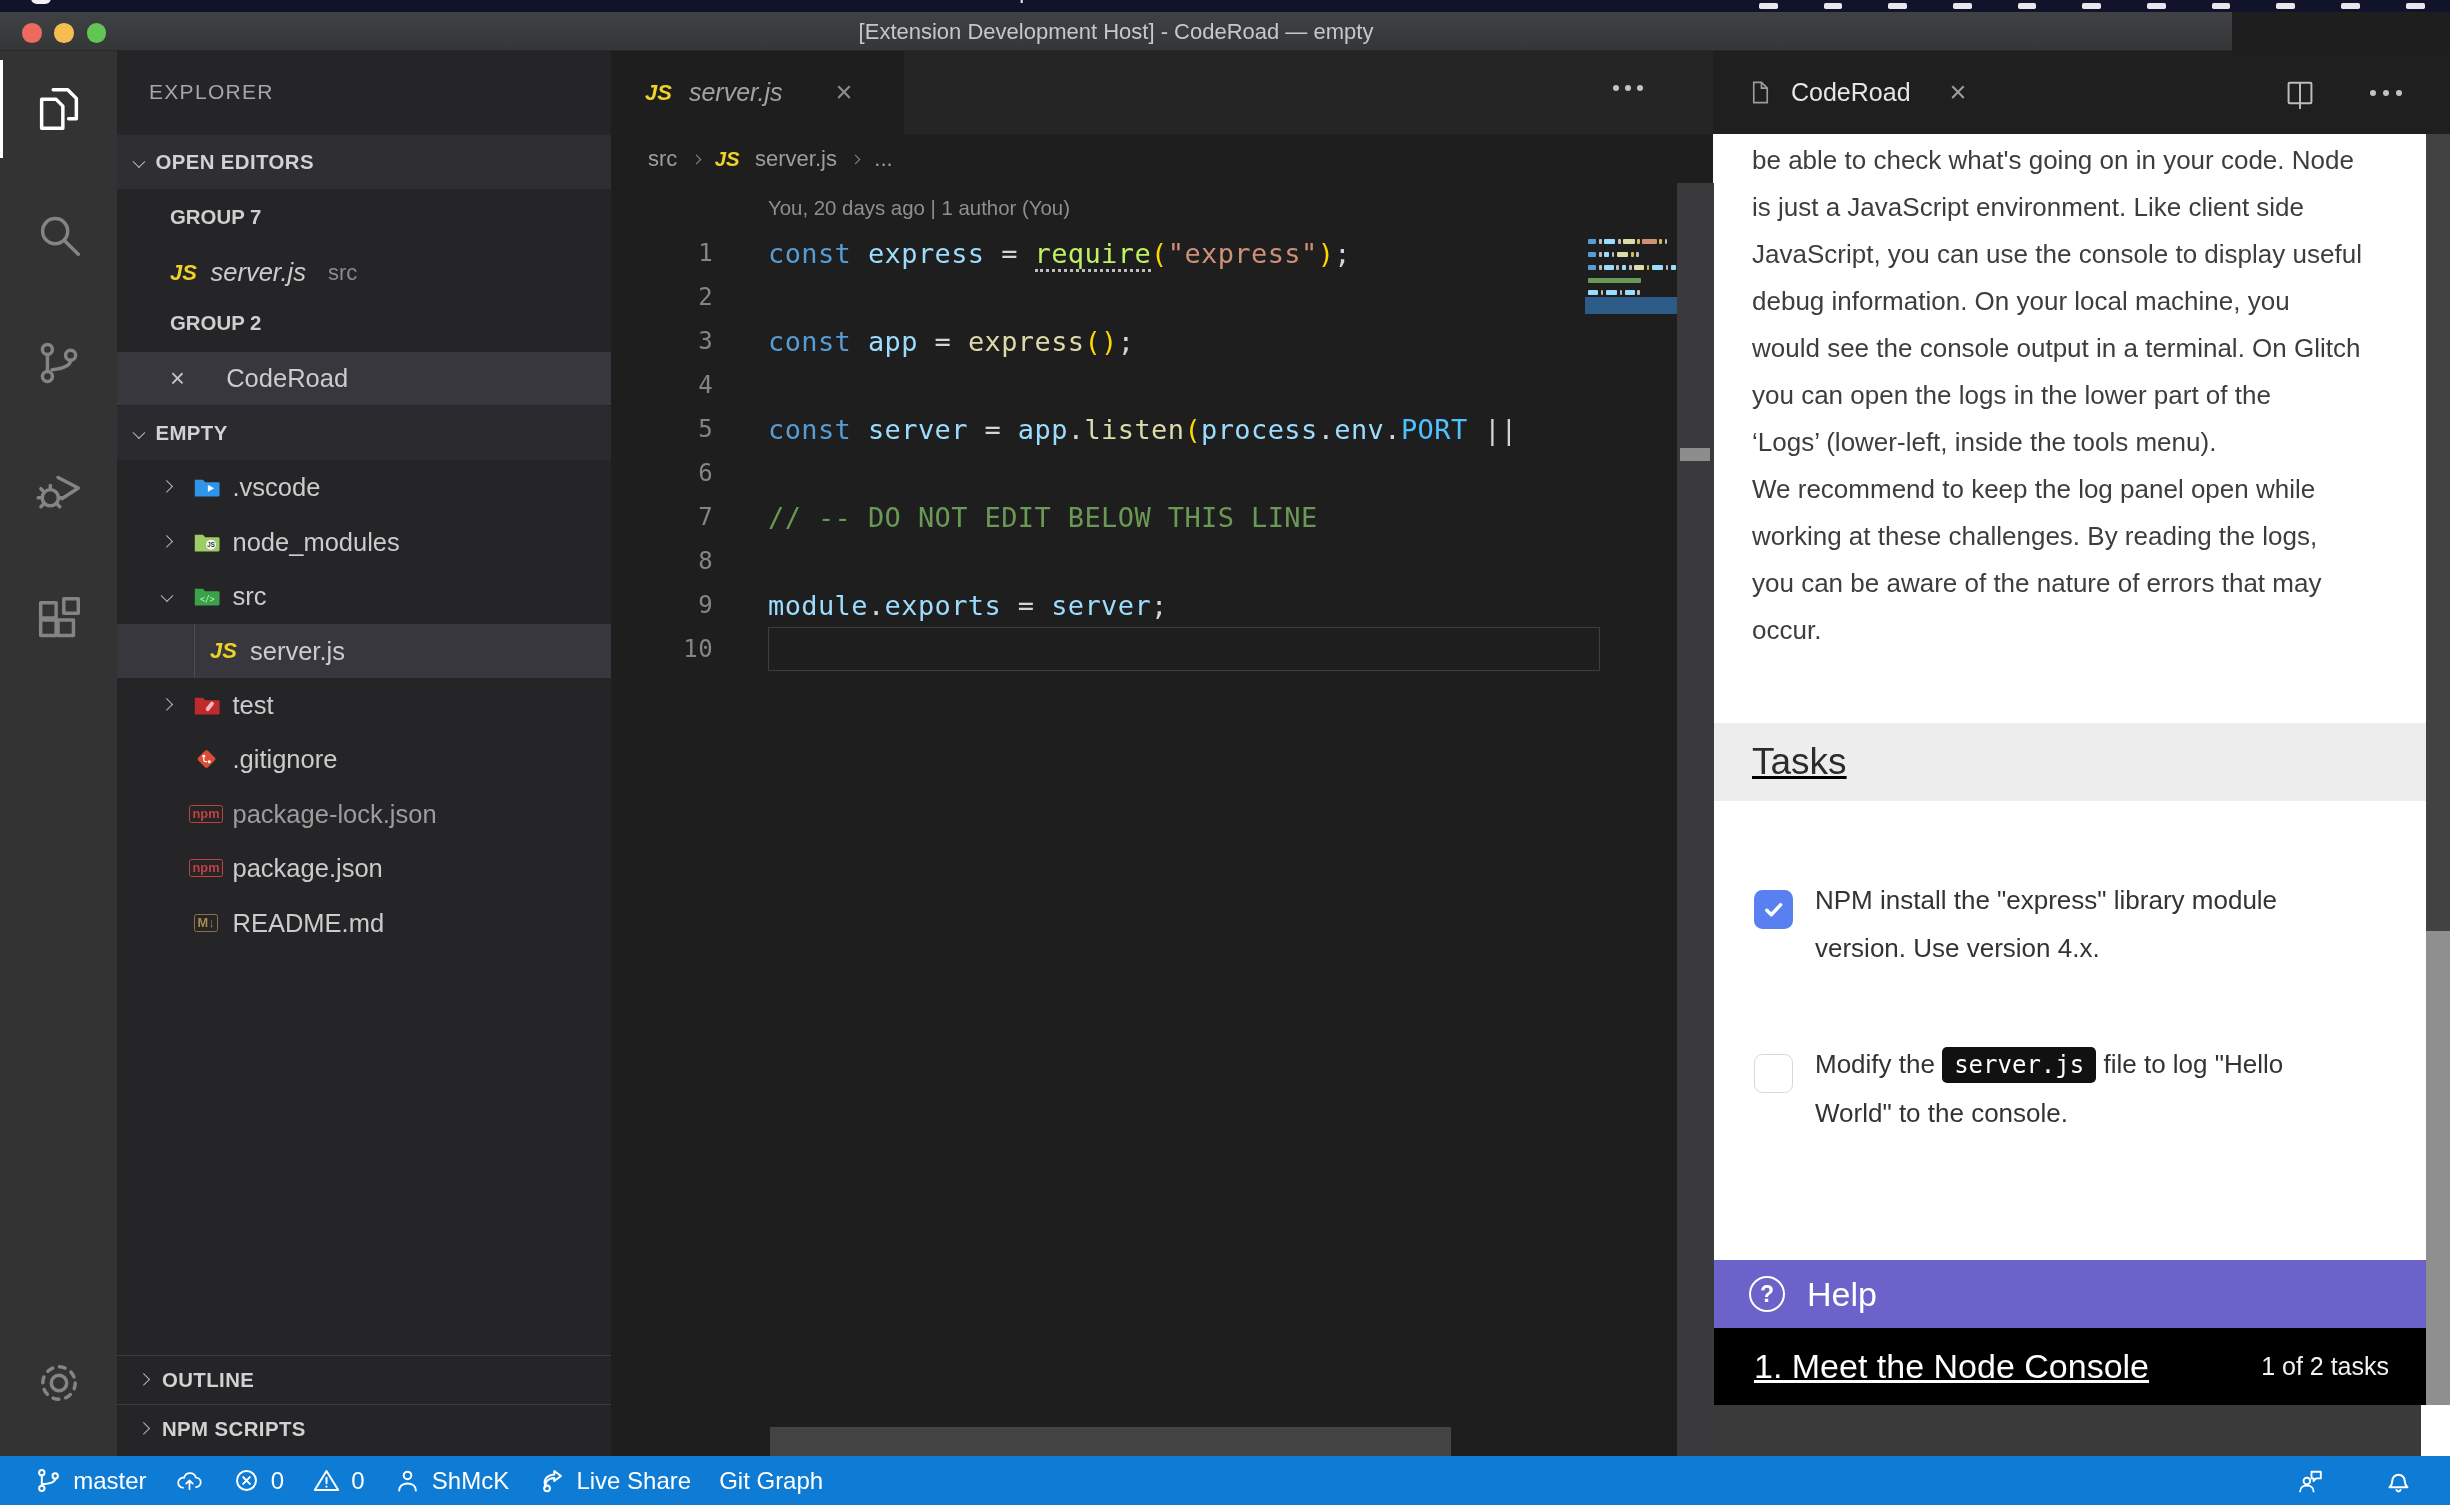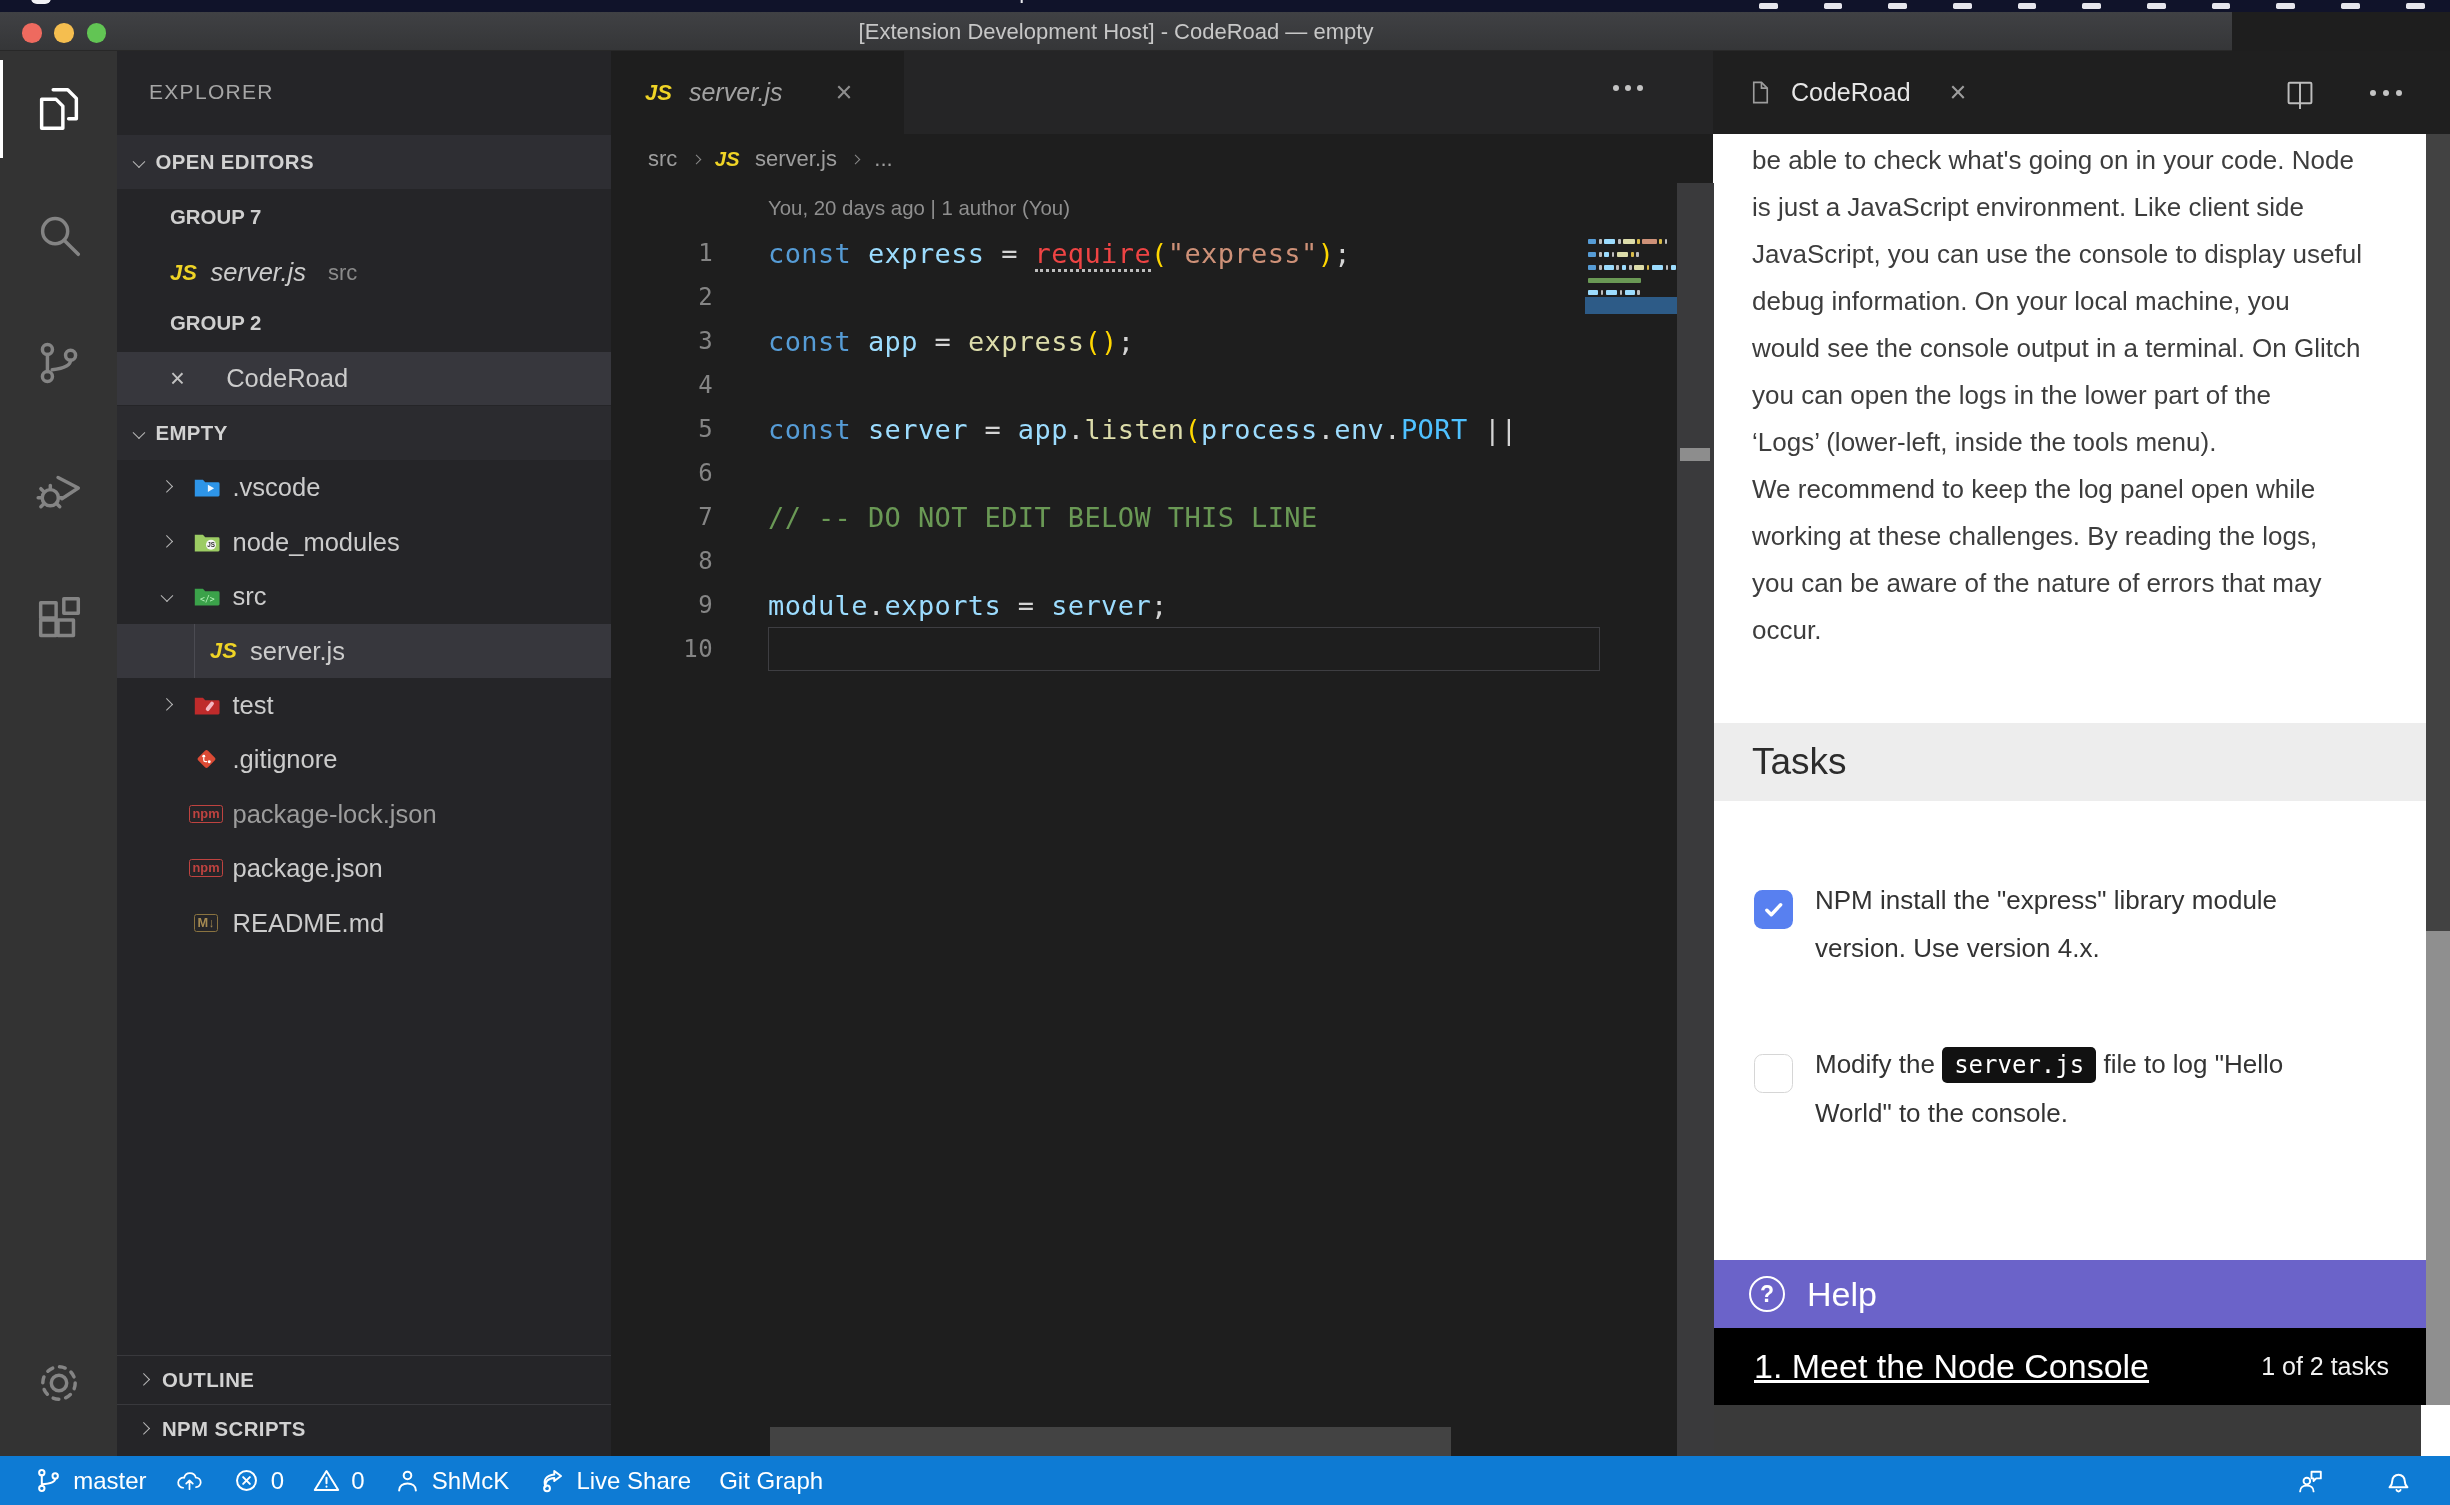--- a/index.html
+++ b/index.html
@@ -67,21 +67,21 @@
   .editor-actions i, .panel-dots i { width:6px; height:6px; border-radius:50%; background:#c3c3c3; }
   .breadcrumb { position:absolute; left:37px; top:95px; display:flex; align-items:center; gap:15.3px; color:#9d9d9d; font-size:22px; }
   .breadcrumb .chev { width:6.8px; height:6.8px; border-color:#8a8a8a; }
   .codelens { position:absolute; left:157px; top:146px; font-size:20.4px; color:#8f8f8f; }
   .code { position:absolute; left:0; top:180px; width:100%; font-family:"DejaVu Sans Mono", monospace; font-size:27px; letter-spacing:0.4px; }
   .code-line { display:flex; height:44px; align-items:center; }
   .ln { width:102px; text-align:right; color:#858585; font-size:24px; flex:none; }
   .lt { margin-left:55px; white-space:pre; }
   .lt.currentbox { width:832px; height:44px; border:1.7px solid #3e3e42; }
   .tk-kw{color:#569cd6} .tk-var{color:#9cdcfe} .tk-op{color:#d4d4d4} .tk-fn{color:#dcdcaa}
-  .tk-fnu{color:#ef4444; border-bottom:3.4px dotted #bdbdbd;margin-top:32px;} .tk-str{color:#ce9178}
+  .tk-fnu{color:#bef264; border-bottom:3.4px dotted #bdbdbd;margin-top:32px;} .tk-str{color:#ce9178}
   .tk-br{color:#ffd700} .tk-port{color:#4fc1ff} .tk-cm{color:#6a9955}
   .minimap { position:absolute; left:974px; top:134px; width:95px; height:170px; }
   .mm-row { position:absolute; left:3.4px; height:5.1px; display:flex; gap:2.6px; }
   .mm-row i { height:5.1px; border-radius:0.9px; }
   .mm-cur { position:absolute; left:0; width:95px; height:17px; background:#2d5b87; }
   .hscroll { position:absolute; left:159px; top:1376px; width:681px; height:31.5px; background:#434343; }
 
   
   .scrollcol { position:absolute; left:1677px; top:183px; width:37px; height:1274px; background:#3a3a3c; z-index:6; }
   .scrollcol .thumb { position:absolute; left:3.4px; top:265px; width:30px; height:12.8px; background:#8d8d8d; }
@@ -92,21 +92,21 @@
   .panel-tab { display:flex; align-items:center; gap:17px; padding-left:34px; color:#cfcfcf; }
   .panel-tab svg { width:27px; height:27px; color:#9d9d9d; }
   .panel-tab-label { font-size:25px; color:#e6e6e6; }
   .panel-tab .close-x { color:#9d9d9d; font-size:29px; margin-left:22px; }
   .panel-actions { position:absolute; right:48px; top:0; height:83px; display:flex; align-items:center; gap:54px; color:#bdbdbd; }
   .panel-actions svg { width:32px; height:32px; }
   .panel-dots { display:flex; gap:6.8px; }
   .panel-body { position:absolute; left:0; top:83px; width:100%; height:1271px; background:#fff; overflow:hidden; }
   .para { position:absolute; left:39px; top:3.4px; width:672px; }
   .para div { font-size:26px; line-height:47px; color:#3d3d3d; white-space:nowrap; }
-  .tasks-band { position:absolute; left:0; top:589px; width:100%; height:78px; background:#ededed; display:flex; align-items:center; }
+  .tasks-band { position:absolute; left:0; top:589px; width:100%; height:78px; background:#ededed; display:flex; align-items:center;text-decoration:underline; }
   .tasks-band span { font-size:37px; color:#2c2c2c; margin-left:39px; }
   .task { position:absolute; left:0; width:100%; }
   .task .cb { position:absolute; left:41px; width:39px; height:39px; border-radius:8.5px; }
   .cb.checked { background:#5880f0; display:flex; align-items:center; justify-content:center; }
   .cb.checked svg { width:25.5px; height:25.5px; }
   .cb.unchecked { background:#ffffff; border:1.7px solid #d6d6d6; }
   .task-text { position:absolute; left:102px; width:596px; font-size:26px; line-height:48px; color:#333333; }
   .task-text .tline { white-space:nowrap; }
   .code-chip { font-family:"DejaVu Sans Mono", monospace; font-size:24px; background:#111111; color:#ffffff;
                padding:4.3px 12px; border-radius:5.1px; }

